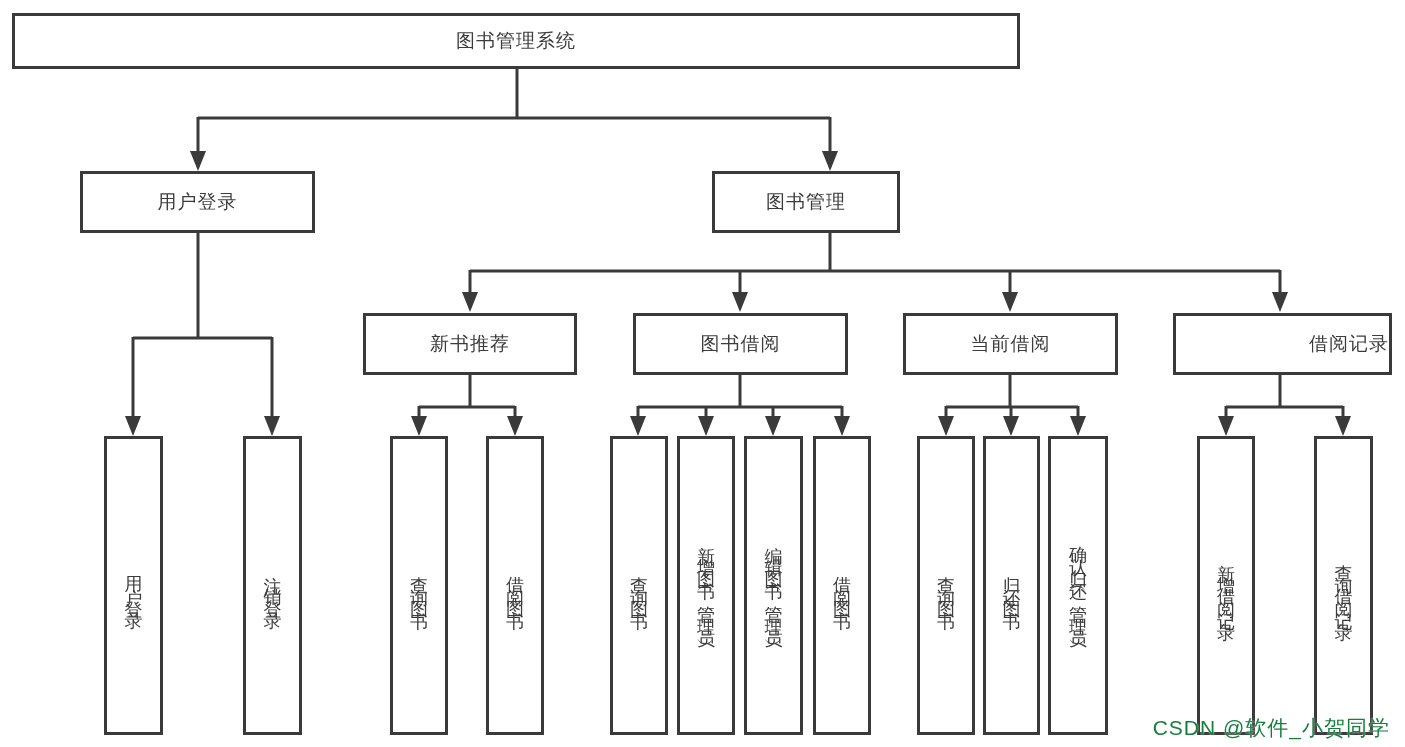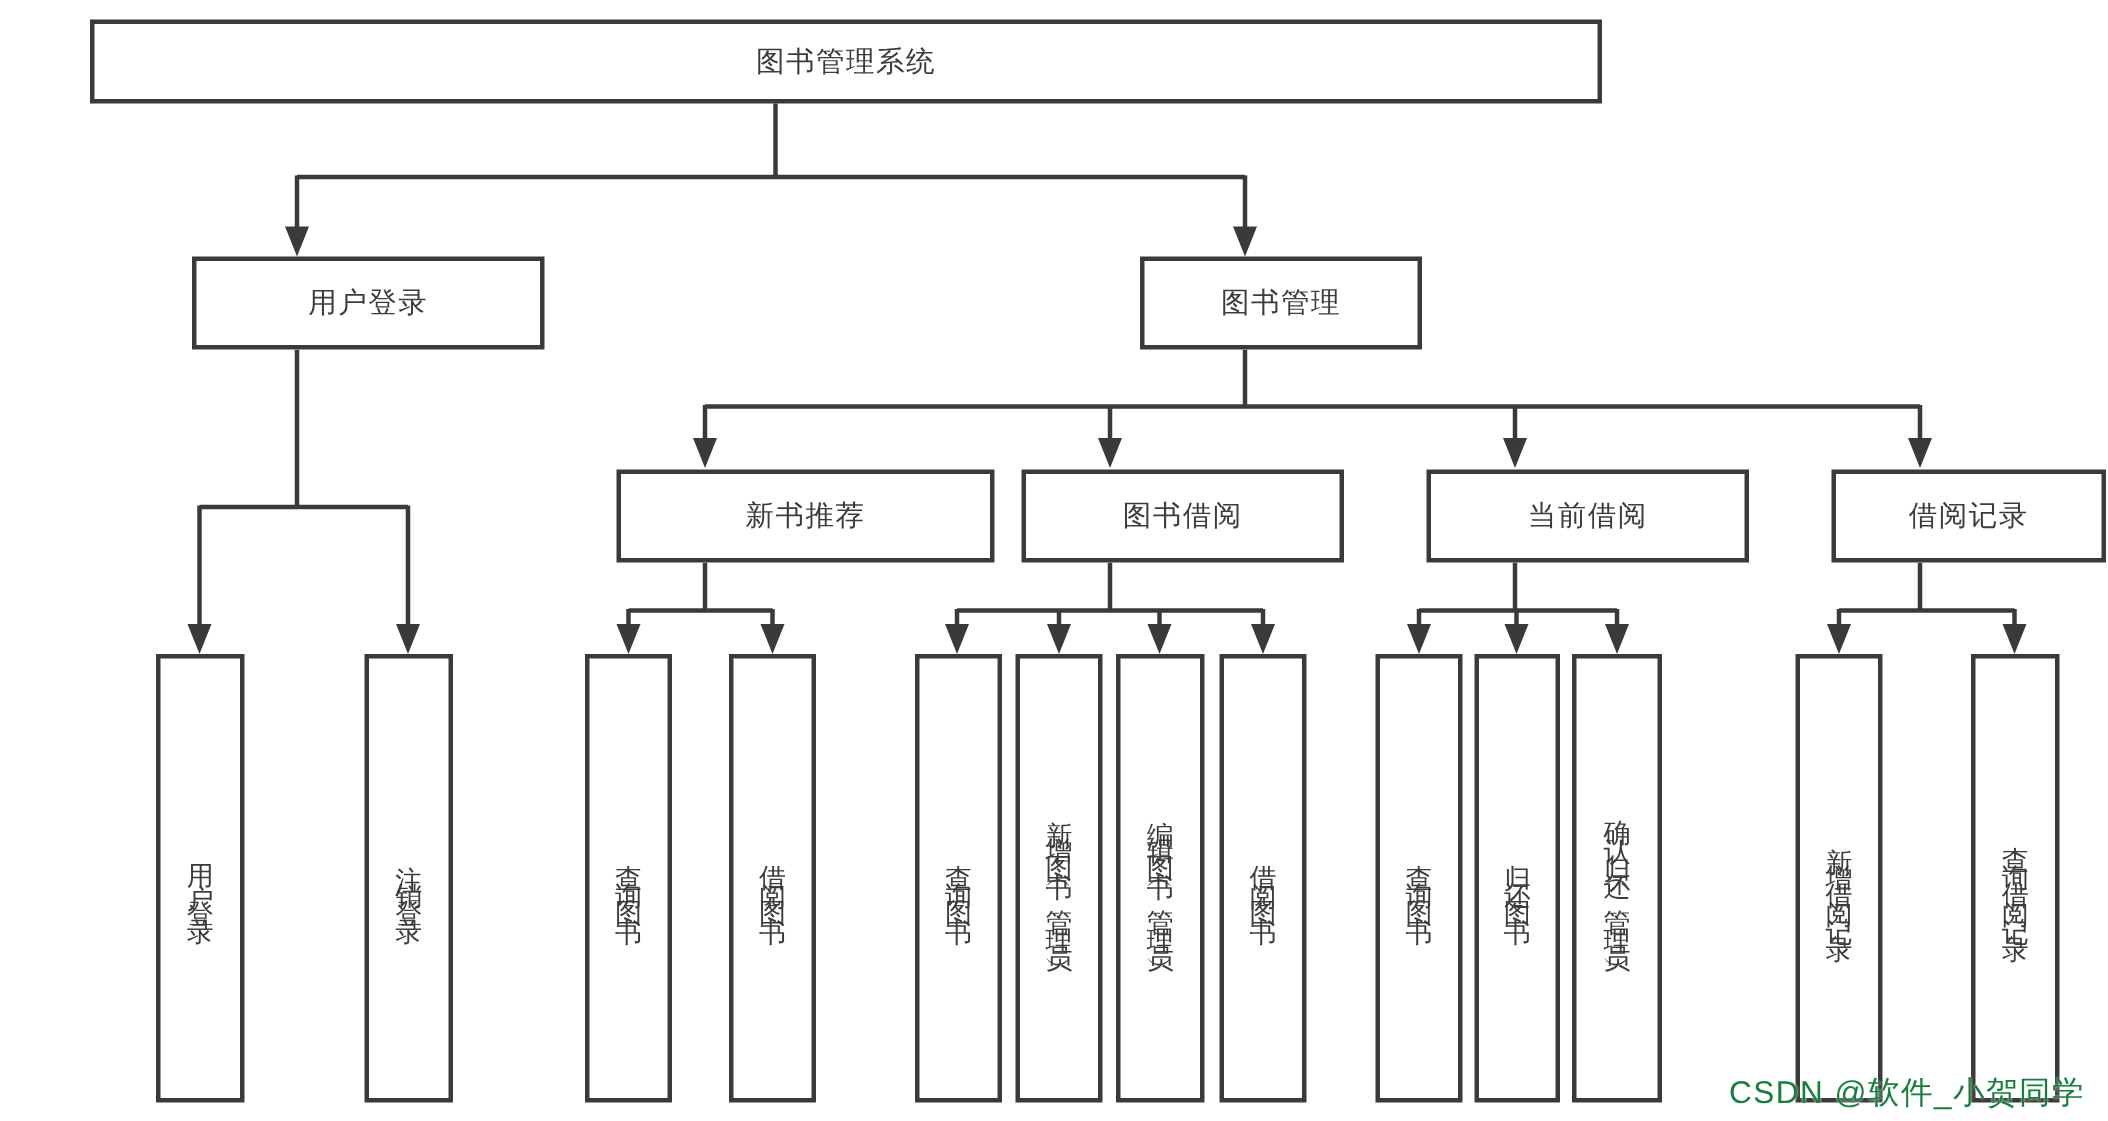--- a/index.html
+++ b/index.html
@@ -30,21 +30,20 @@
     box-sizing: border-box;
     border: 3px solid #3a3a3a;
     background: #ffffff;
     display: flex;
     align-items: center;
     justify-content: center;
     color: #3c3c3c;
     font-size: 19px;
     letter-spacing: 1px;
     z-index: 2;
-    margin-left: 48px;
   }
   .vbox {
     position: absolute;
     box-sizing: border-box;
     border: 3px solid #3a3a3a;
     background: #ffffff;
     display: flex;
     align-items: center;
     justify-content: center;
     color: #3c3c3c;
@@ -154,30 +153,30 @@
     <span>图书管理系统</span>
   </div>
 
   <div class="hbox" style="left:80px; top:171px; width:235px; height:62px;">
     <span>用户登录</span>
   </div>
   <div class="hbox" style="left:712px; top:171px; width:188px; height:62px;">
     <span>图书管理</span>
   </div>
 
-  <div class="hbox" style="left:363px; top:313px; width:252px; height:62px;">
+  <div class="hbox" style="left:363px; top:313px; width:214px; height:62px;">
     <span>新书推荐</span>
   </div>
   <div class="hbox" style="left:903px; top:313px; width:215px; height:62px;">
     <span>当前借阅</span>
   </div>
   <div class="hbox" style="left:633px; top:313px; width:215px; height:62px;">
     <span>图书借阅</span>
   </div>
-  <div class="hbox" style="left:1173px; top:313px; width:183px; height:62px;">
+  <div class="hbox" style="left:1173px; top:313px; width:219px; height:62px;justify-content:flex-end;">
     <span>借阅记录</span>
   </div>
 
   <div class="vbox" style="left:104px; top:436px; width:59px; height:299px;">
     <span class="vtext">用户登录</span>
   </div>
   <div class="vbox" style="left:243px; top:436px; width:59px; height:299px;">
     <span class="vtext">注销登录</span>
   </div>
 

